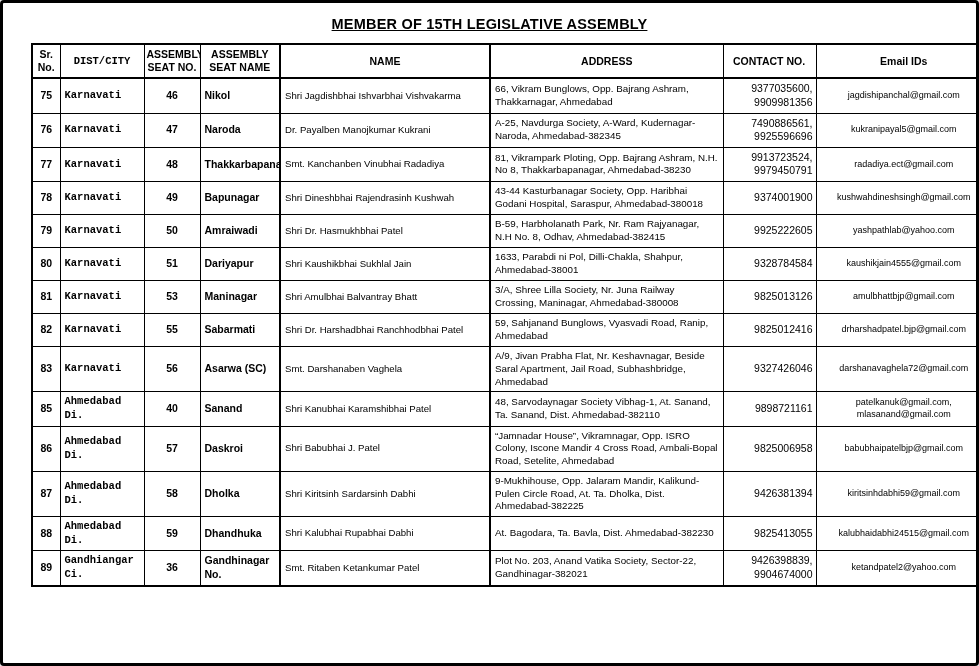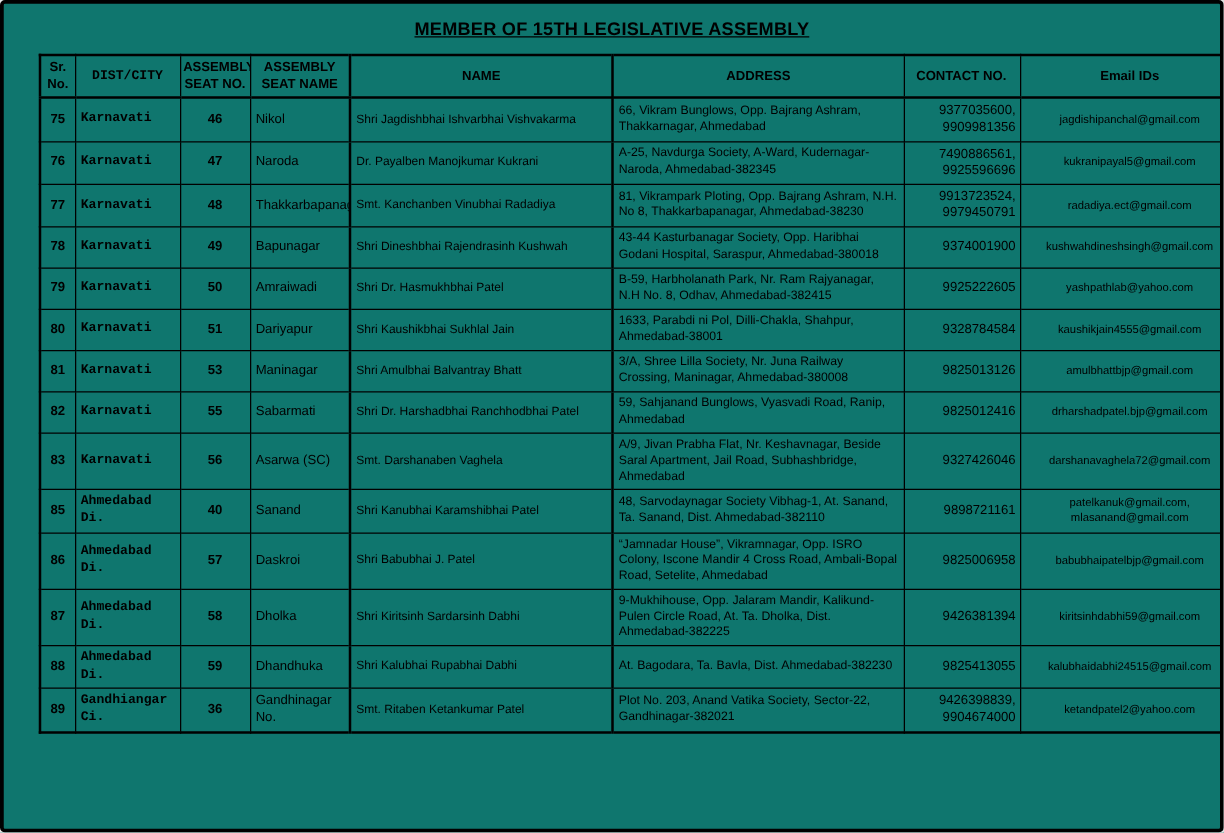--- a/index.html
+++ b/index.html
@@ -1,21 +1,21 @@
 <!DOCTYPE html>
 <html><head>
 <meta charset="utf-8">
 <style>
   * { margin: 0; padding: 0; box-sizing: border-box; }
   html, body { background: #e8e8e8; }
   body { font-family: "Liberation Sans", sans-serif; color: #000; }
   .page {
     width: 979px;
     height: 666px;
-    background: #0f766e;
+    background: #ffffff;
     border: 3px solid #000;
     border-radius: 4px;
     overflow: hidden;
     position: relative;
   }
   .title {
     margin-top: 13px;
     text-align: center;
     font-size: 14.5px;
     font-weight: bold;
@@ -44,21 +44,21 @@
     line-height: 1.25;
   }
   table.members tbody td {
     height: 33px;
     padding: 3px 4px;
     line-height: 1.3;
   }
   .col-sr       { width: 28px;  text-align: center; font-weight: bold; font-size: 10.5px; }
   .col-dist     { width: 84px;  text-align: left;   font-weight: bold; font-size: 10.5px; font-family: Liberation Mono, monospace; }
   .col-seat_no  { width: 56px;  text-align: center; font-weight: bold; font-size: 10.5px; }
-  .col-seat_name{ width: 80px;  text-align: left;   font-weight: normal; font-size: 10.5px; }
+  .col-seat_name{ width: 80px;  text-align: left;   font-weight: bold; font-size: 10.5px; }
   .col-name     { width: 210px; text-align: left;   font-size: 9.6px;
                   border-left: 2.5px solid #000 !important;
                   border-right: 2.5px solid #000 !important; }
   .col-address  { width: 233px; text-align: left;   font-size: 9.8px; margin-top: 16px; }
   .col-contact  { width: 93px;  text-align: right;  font-size: 10.5px; padding-right: 3px !important; }
   .col-email    { width: 176px; text-align: center;   font-size: 9px; word-wrap: break-word; }
 </style>
 </head>
 <body>
 

